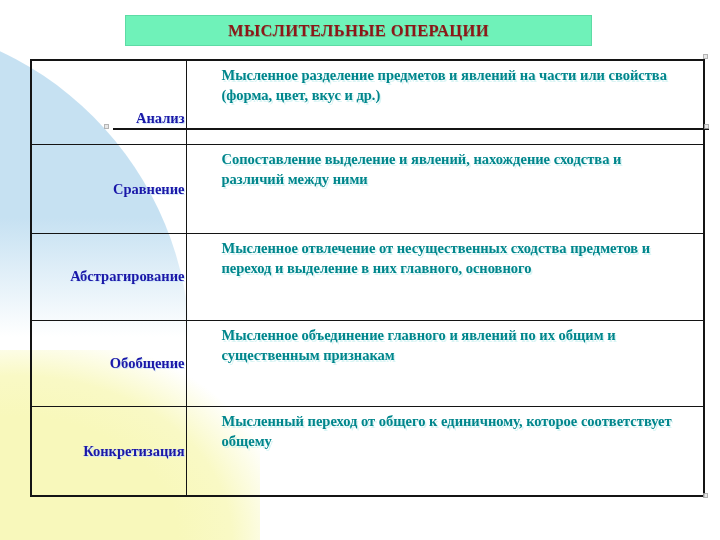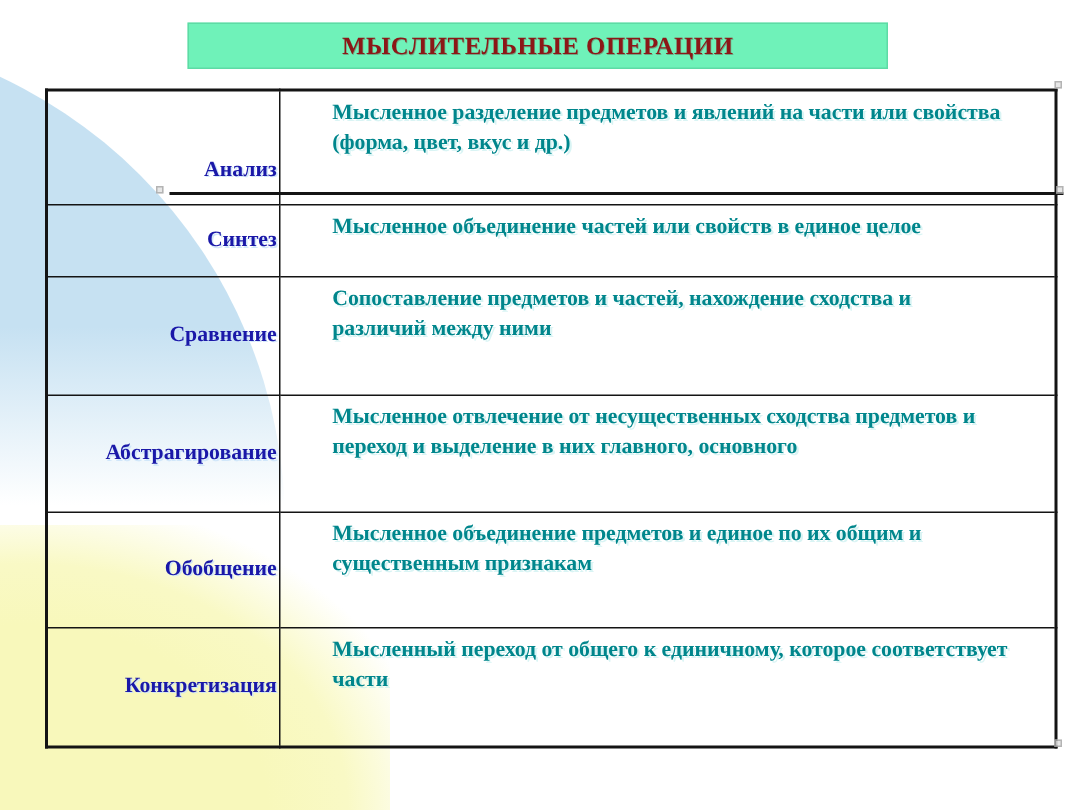--- a/index.html
+++ b/index.html
@@ -105,62 +105,54 @@
     <tbody>
       <tr class="r0">
         <td class="term">
           <span>Анализ</span>
         </td>
         <td class="def">
           <div>Мысленное разделение предметов и явлений на части или свойства</div>
           <div>(форма, цвет, вкус и др.)</div>
         </td>
       </tr>
-      <tr class="r1">
-        <td class="term">
-          <span>Синтез</span>
-        </td>
-        <td class="def">
-          <div>Мысленное объединение частей или свойств в единое целое</div>
-        </td>
-      </tr>
       <tr class="r2">
         <td class="term">
           <span>Сравнение</span>
         </td>
         <td class="def">
-          <div>Сопоставление предметов и частей, нахождение сходства и</div>
+          <div>Сопоставление выделение и явлений, нахождение сходства и</div>
           <div>различий между ними</div>
         </td>
       </tr>
       <tr class="r3">
         <td class="term">
           <span>Абстрагирование</span>
         </td>
         <td class="def">
           <div>Мысленное отвлечение от несущественных сходства предметов и</div>
           <div>переход и выделение в них главного, основного</div>
         </td>
       </tr>
       <tr class="r4">
         <td class="term">
           <span>Обобщение</span>
         </td>
         <td class="def">
-          <div>Мысленное объединение предметов и единое по их общим и</div>
+          <div>Мысленное объединение главного и явлений по их общим и</div>
           <div>существенным признакам</div>
         </td>
       </tr>
       <tr class="r5">
         <td class="term">
           <span>Конкретизация</span>
         </td>
         <td class="def">
           <div>Мысленный переход от общего к единичному, которое соответствует</div>
-          <div>части</div>
+          <div>общему</div>
         </td>
       </tr>
     </tbody>
   </table>
 
   <div class="extra-line"></div>
   <div class="handle h-line-left"></div>
   <div class="handle h-line-right"></div>
   <div class="handle h-tbl-top"></div>
   <div class="handle h-tbl-bottom"></div>

